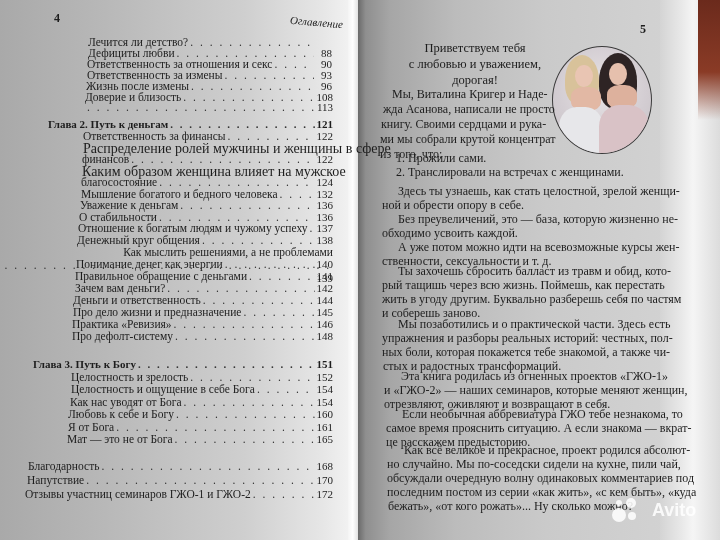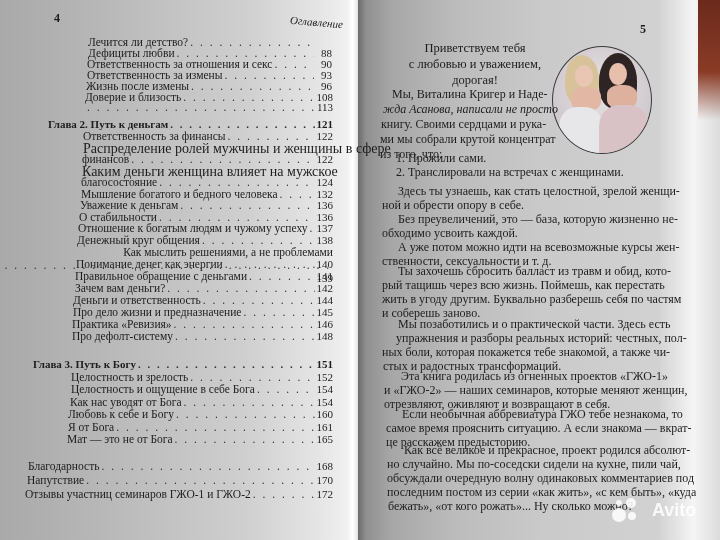--- a/index.html
+++ b/index.html
@@ -135,21 +135,21 @@
       </div>
     <div class="toc-row wrap-line" style="left:83px;top:142px;">
         <span>Распределение ролей мужчины и женщины в сфере</span>
       </div>
     <div class="toc-row" style="left:82px;top:153px;width:251px;">
         <span>финансов</span>
         <span class="dots"></span>
         <span class="pg">122</span>
       </div>
     <div class="toc-row wrap-line" style="left:82px;top:165px;">
-        <span>Каким деньги женщина влияет на мужское</span>
+        <span>Каким образом женщина влияет на мужское</span>
       </div>
     <div class="toc-row" style="left:81px;top:176px;width:252px;">
         <span>благосостояние</span>
         <span class="dots"></span>
         <span class="pg">124</span>
       </div>
     <div class="toc-row" style="left:81px;top:188px;width:252px;">
         <span>Мышление богатого и бедного человека</span>
         <span class="dots"></span>
         <span class="pg">132</span>
@@ -282,21 +282,21 @@
     <div class="skin1"></div>
     <div class="skin2"></div>
     <div class="face1"></div>
     <div class="face2"></div>
     <div class="dress1"></div>
     <div class="dress2"></div>
   </div>
 
   <div>
     <div class="body-text" style="left:392px;top:86px;">Мы, Виталина Кригер и Наде-</div>
-    <div class="body-text" style="left:383px;top:101px;font-style:italic;">жда Асанова, написали не просто</div>
+    <div class="body-text" style="left:383px;top:101px;">жда Асанова, написали не просто</div>
     <div class="body-text" style="left:381px;top:116px;">книгу. Своими сердцами и рука-</div>
     <div class="body-text" style="left:380px;top:131px;">ми мы собрали крутой концентрат</div>
     <div class="body-text" style="left:380px;top:146px;">из того, что:</div>
   </div>
 
   <div>
     <div class="list-item" style="left:396px;top:151px;">1. Прожили сами.</div>
     <div class="list-item" style="left:396px;top:165px;">2. Транслировали на встречах с женщинами.</div>
   </div>
 
@@ -305,21 +305,21 @@
     <div class="body-text" style="left:382px;top:197px;">ной и обрести опору в себе.</div>
     <div class="body-text" style="left:398px;top:211px;">Без преувеличений, это — база, которую жизненно не-</div>
     <div class="body-text" style="left:382px;top:225px;">обходимо усвоить каждой.</div>
     <div class="body-text" style="left:398px;top:239px;">А уже потом можно идти на всевозможные курсы жен-</div>
     <div class="body-text" style="left:382px;top:253px;">ственности, сексуальности и т. д.</div>
     <div class="body-text" style="left:398px;top:263px;">Ты захочешь сбросить балласт из травм и обид, кото-</div>
     <div class="body-text" style="left:382px;top:277px;">рый тащишь через всю жизнь. Поймешь, как перестать</div>
     <div class="body-text" style="left:382px;top:291px;">жить в угоду другим. Буквально разберешь себя по частям</div>
     <div class="body-text" style="left:382px;top:305px;">и соберешь заново.</div>
     <div class="body-text" style="left:398px;top:316px;">Мы позаботились и о практической части. Здесь есть</div>
-    <div class="body-text" style="left:396px;top:330px;text-align:center;">упражнения и разборы реальных историй: честных, пол-</div>
+    <div class="body-text" style="left:382px;top:330px;text-align:center;">упражнения и разборы реальных историй: честных, пол-</div>
     <div class="body-text" style="left:382px;top:344px;">ных боли, которая покажется тебе знакомой, а также чи-</div>
     <div class="body-text" style="left:383px;top:358px;">стых и радостных трансформаций.</div>
     <div class="body-text" style="left:401px;top:368px;">Эта книга родилась из огненных проектов «ГЖО-1»</div>
     <div class="body-text" style="left:384px;top:382px;">и «ГЖО-2» — наших семинаров, которые меняют женщин,</div>
     <div class="body-text" style="left:384px;top:396px;">отрезвляют, оживляют и возвращают в себя.</div>
     <div class="body-text" style="left:402px;top:406px;">Если необычная аббревиатура ГЖО тебе незнакома, то</div>
     <div class="body-text" style="left:386px;top:420px;">самое время прояснить ситуацию. А если знакома — вкрат-</div>
     <div class="body-text" style="left:386px;top:434px;">це расскажем предысторию.</div>
     <div class="body-text" style="left:404px;top:442px;">Как всё великое и прекрасное, проект родился абсолют-</div>
     <div class="body-text" style="left:387px;top:456px;">но случайно. Мы по-соседски сидели на кухне, пили чай,</div>

